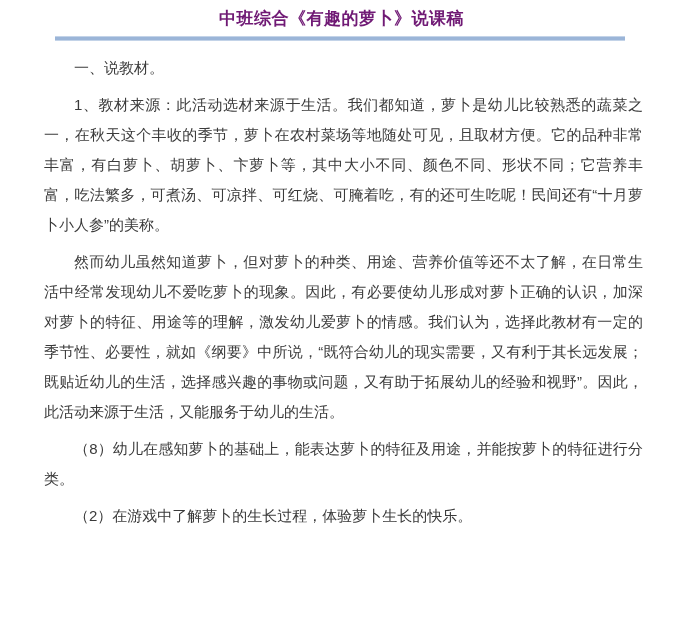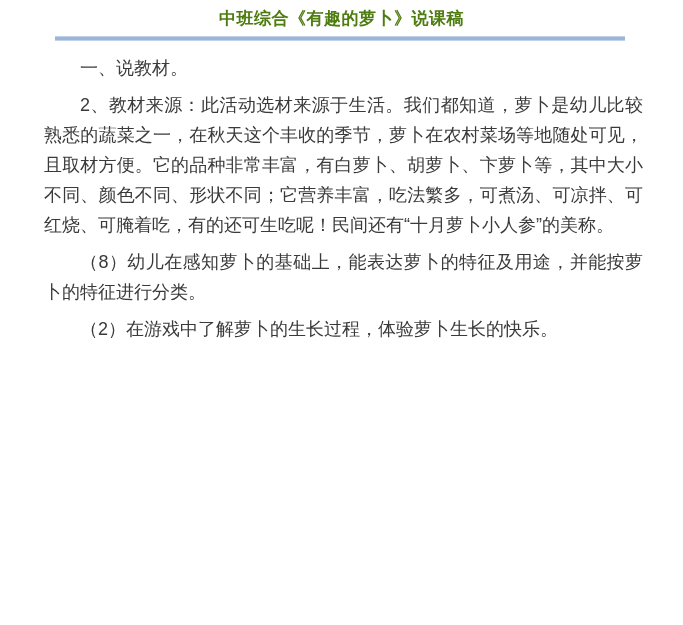--- a/index.html
+++ b/index.html
@@ -19,53 +19,54 @@
     background: #ffffff;
     box-sizing: border-box;
     padding-top: 7px;
   }
   .doc-title {
     margin: 0;
     text-align: center;
     font-size: 17px;
     line-height: 23px;
     font-weight: bold;
-    color: #4d7c0f;
+    color: #701a75;
     letter-spacing: 0.5px;
   }
   .title-divider {
     height: 3px;
     margin: 6px 58px 0 55px;
     background: #9bb5d8;
     border-top: 1px solid #c3d3e8;
     border-bottom: 1px solid #c3d3e8;
     box-sizing: content-box;
   }
   .content {
     padding: 12px 40px 0 44px;
   }
   .content p {
     margin: 0 0 7px 0;
-    font-size: 18px;
+    font-size: 15px;
     line-height: 30px;
     color: #3a3a3a;
     text-indent: 2em;
     text-align: justify;
     word-break: break-all;
   }
 </style>
 </head>
 <body>
 
 <div class="page">
 
   <h1 class="doc-title">中班综合《有趣的萝卜》说课稿</h1>
 
   <div class="title-divider"></div>
 
   <div class="content">
     <p>一、说教材。</p>
-    <p>2、教材来源：此活动选材来源于生活。我们都知道，萝卜是幼儿比较熟悉的蔬菜之一，在秋天这个丰收的季节，萝卜在农村菜场等地随处可见，且取材方便。它的品种非常丰富，有白萝卜、胡萝卜、卞萝卜等，其中大小不同、颜色不同、形状不同；它营养丰富，吃法繁多，可煮汤、可凉拌、可红烧、可腌着吃，有的还可生吃呢！民间还有“十月萝卜小人参”的美称。</p>
+    <p>1、教材来源：此活动选材来源于生活。我们都知道，萝卜是幼儿比较熟悉的蔬菜之一，在秋天这个丰收的季节，萝卜在农村菜场等地随处可见，且取材方便。它的品种非常丰富，有白萝卜、胡萝卜、卞萝卜等，其中大小不同、颜色不同、形状不同；它营养丰富，吃法繁多，可煮汤、可凉拌、可红烧、可腌着吃，有的还可生吃呢！民间还有“十月萝卜小人参”的美称。</p>
+    <p>然而幼儿虽然知道萝卜，但对萝卜的种类、用途、营养价值等还不太了解，在日常生活中经常发现幼儿不爱吃萝卜的现象。因此，有必要使幼儿形成对萝卜正确的认识，加深对萝卜的特征、用途等的理解，激发幼儿爱萝卜的情感。我们认为，选择此教材有一定的季节性、必要性，就如《纲要》中所说，“既符合幼儿的现实需要，又有利于其长远发展；既贴近幼儿的生活，选择感兴趣的事物或问题，又有助于拓展幼儿的经验和视野”。因此，此活动来源于生活，又能服务于幼儿的生活。</p>
     <p>（8）幼儿在感知萝卜的基础上，能表达萝卜的特征及用途，并能按萝卜的特征进行分类。</p>
     <p>（2）在游戏中了解萝卜的生长过程，体验萝卜生长的快乐。</p>
   </div>
 
 </div>
 
 </body></html>

